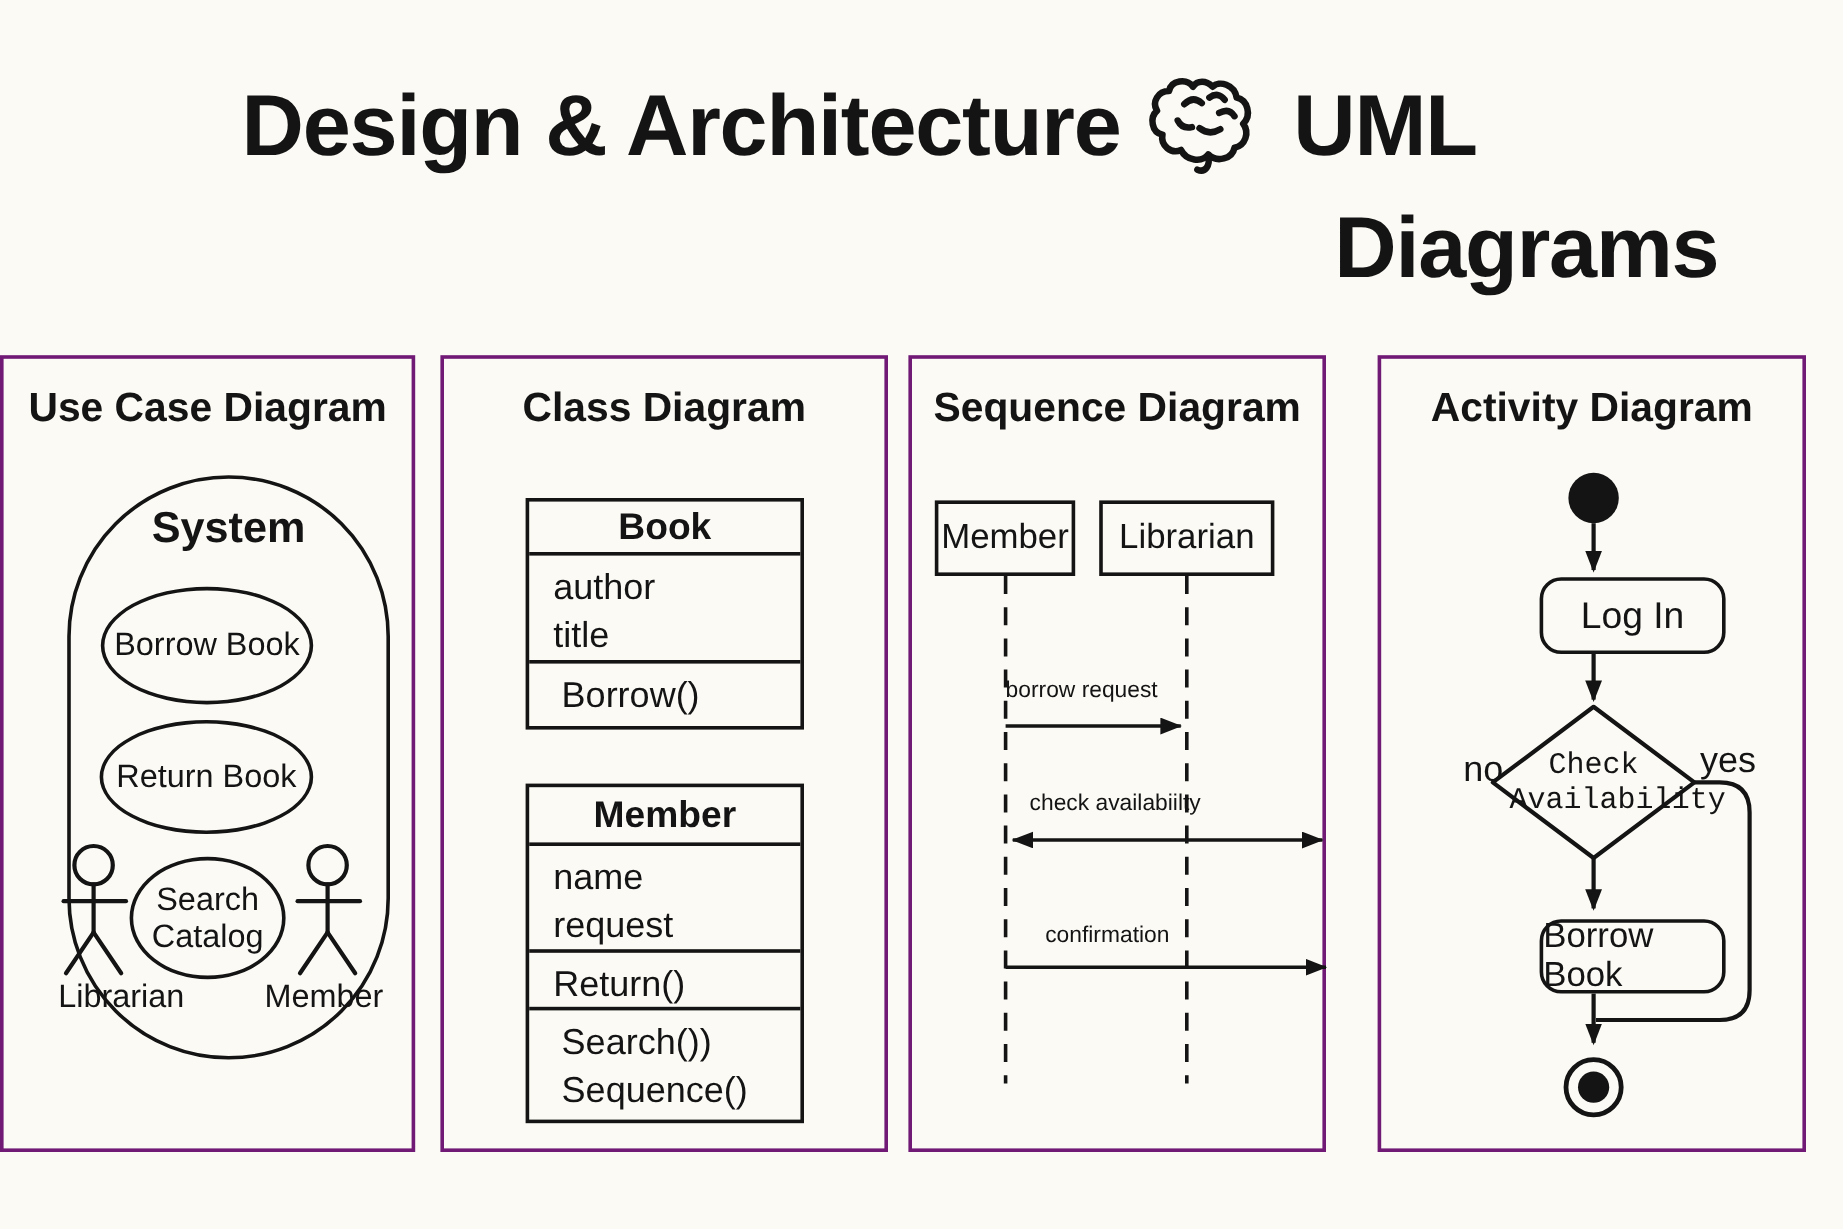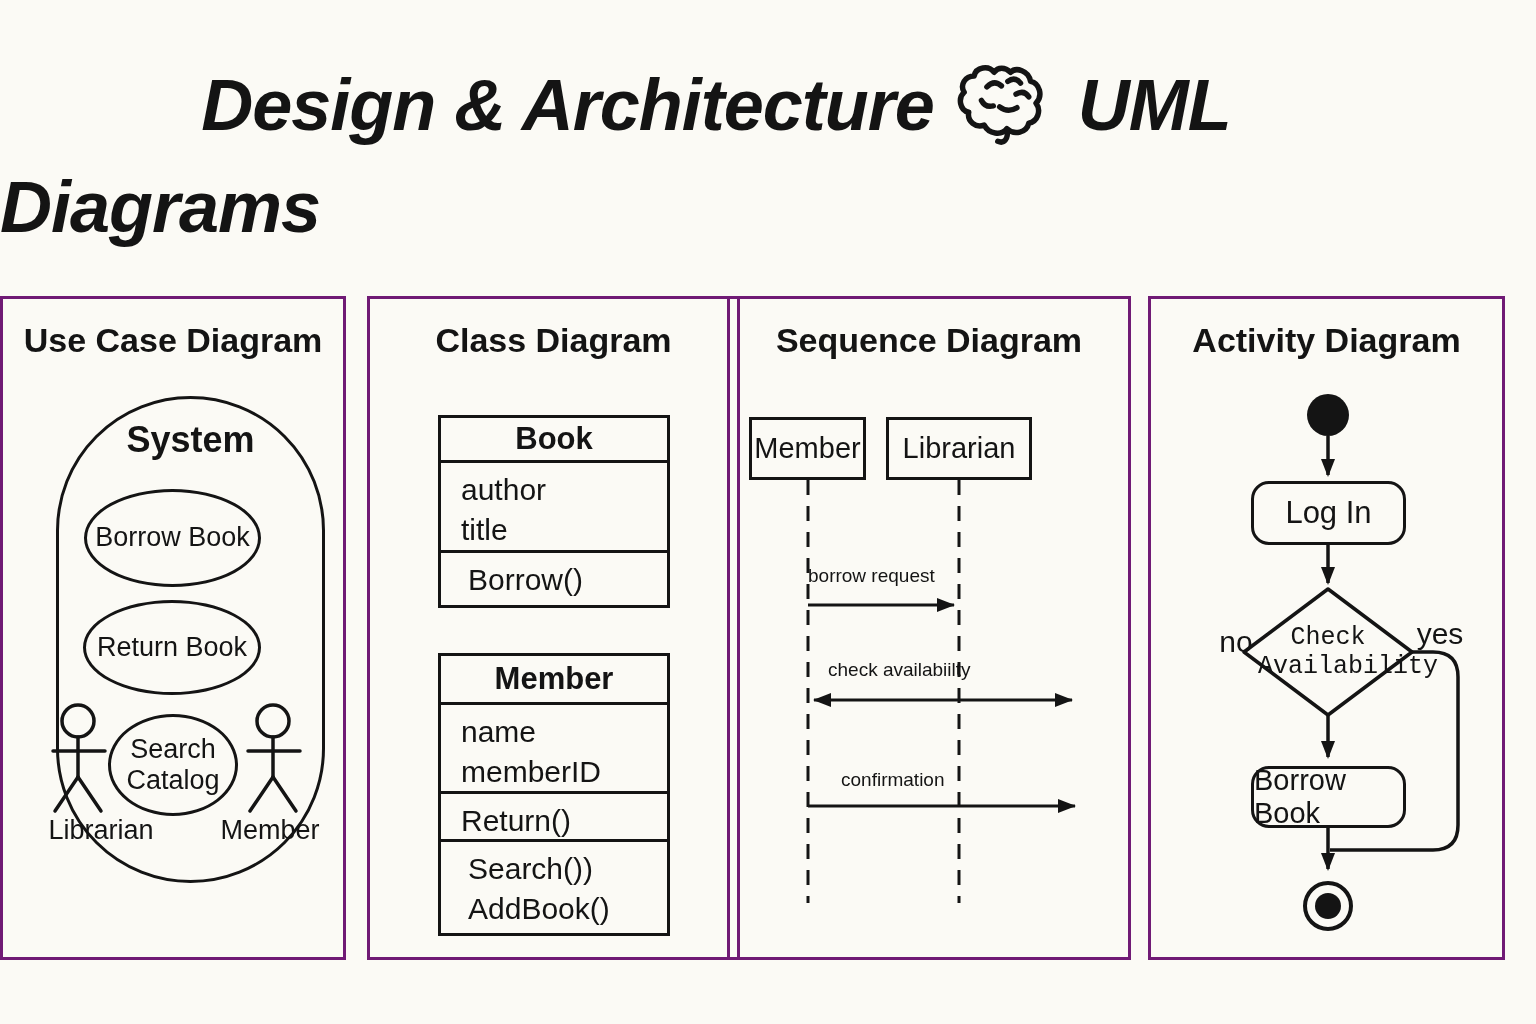--- a/index.html
+++ b/index.html
@@ -5,21 +5,21 @@
   * { margin:0; padding:0; box-sizing:border-box; }
   html,body { width:1536px; height:1024px; overflow:hidden; }
   body {
     background:#FBFAF5;
     color:#141414;
     font-family:"Liberation Sans", sans-serif;
     position:relative;
   }
   .abs { position:absolute; }
   
-  .title-wrap { position:absolute; left:0; top:58px; width:1432px; text-align:left;font-style:italic; }
+  .title-wrap { position:absolute; left:0; top:58px; width:1432px; text-align:right; }
   .title-line1 { display:flex; justify-content:center; align-items:center; gap:22px;
                  font-size:72px; font-weight:bold; letter-spacing:-1px; }
   .title-line2 { font-size:72px; font-weight:bold; letter-spacing:-1px; margin-top:14px; }
   .brain-svg { width:100px; height:94px; display:block; }
   
   .panel { position:absolute; top:296px; height:664px; border:3px solid #701a75; background:transparent; }
   .panel-title { position:absolute; top:22px; left:0; right:0; text-align:center;
                  font-size:34px; font-weight:bold; }
   
   .stadium { position:absolute; border:3px solid #141414; border-radius:9999px; }
@@ -35,21 +35,21 @@
   .cls-sect { border-bottom:3px solid #141414; font-size:30px; padding:7px 0 0 20px; line-height:1.33; }
   .cls-sect:last-child { border-bottom:none;padding-left:27px; }
   .cls-line { white-space:nowrap; }
   
   .seq-box { position:absolute; border:3px solid #141414; display:flex; align-items:center;
              justify-content:center; font-size:29px; background:#FBFAF5; }
   .seq-msg { position:absolute; font-size:19px; text-align:left; white-space:nowrap; }
   
   .act-node { position:absolute; border:3px solid #141414; border-radius:18px;
               display:flex; align-items:center; justify-content:center; font-size:30px;
-              background:#FBFAF5; }
+              background:#FBFAF5;margin-left:32px; }
   .act-label { position:absolute; font-size:30px; text-align:center; }
   .decision-text { position:absolute; font-size:25px; line-height:1.14; text-align:center; }
   svg { display:block; }
 </style>
 </head>
 <body>
 
 <div class="title-wrap">
   <div class="title-line1">
     <span>Design &amp; Architecture</span>
@@ -111,33 +111,33 @@
     </div>
     <div class="cls-sect" style="height:54px;">
       <div class="cls-line">Borrow()</div>
     </div>
   </div>
 
   <div class="cls-box" style="left:68px; top:354px; width:232px; height:283px;">
     <div class="cls-head" style="height:50px;">Member</div>
     <div class="cls-sect" style="height:92px;">
       <div class="cls-line">name</div>
-      <div class="cls-line">memberID</div>
+      <div class="cls-line">request</div>
     </div>
     <div class="cls-sect" style="height:48px;">
       <div class="cls-line">Return()</div>
     </div>
     <div class="cls-sect" style="height:93px;">
       <div class="cls-line">Search())</div>
-      <div class="cls-line">AddBook()</div>
+      <div class="cls-line">Sequence()</div>
     </div>
   </div>
 </div>
 
-<div class="panel" style="left:727px; width:404px;">
+<div class="panel" style="left:757px; width:348px;">
   <div class="panel-title">Sequence Diagram</div>
 
   <svg class="abs" style="left:0; top:0;" width="368" height="658" viewBox="0 0 368 658">
     <defs>
       <marker id="arrS" markerWidth="20" markerHeight="16" refX="17" refY="7" orient="auto-start-reverse" markerUnits="userSpaceOnUse">
         <path d="M0,0 L18,7 L0,14 Z" fill="#141414"></path>
       </marker>
     </defs>
     <line x1="78" y1="181" x2="78" y2="604" stroke="#141414" stroke-width="3" stroke-dasharray="15 11"></line>
     <line x1="229" y1="181" x2="229" y2="604" stroke="#141414" stroke-width="3" stroke-dasharray="15 11"></line>

